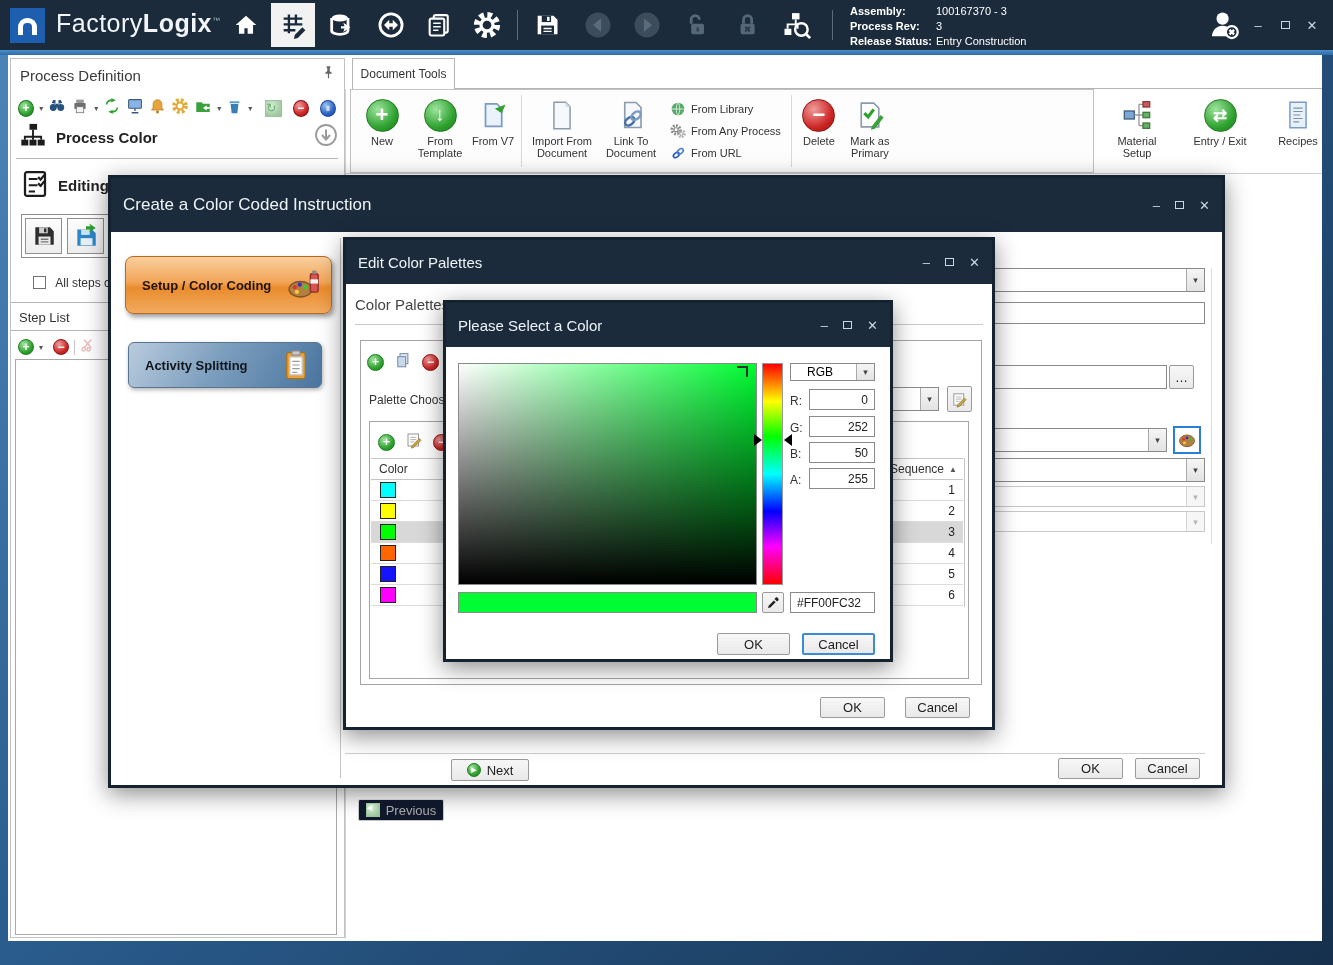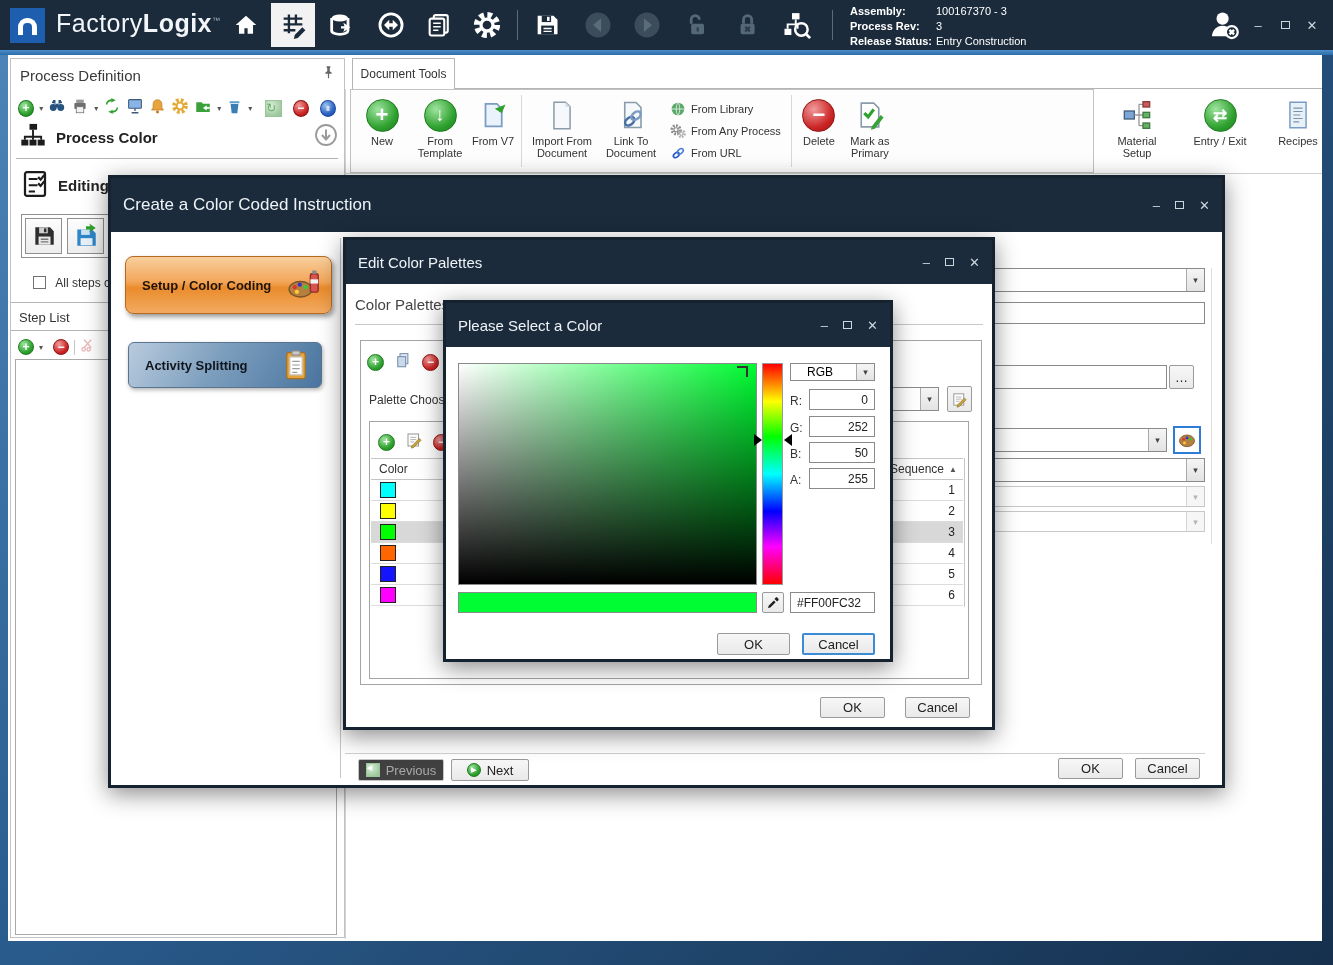--- a/index.html
+++ b/index.html
@@ -59,21 +59,21 @@
   #ribbon-right { position:absolute; left:1098px; top:38px; display:flex; gap:20px; }
   #ribbon-bottom-line { position:absolute; left:336px; top:118px; width:978px; height:1px; background:#d0d0d0; }
   #doc-left-border { position:absolute; left:337px; top:34px; width:1px; height:850px; background:#d5d5d5; }
 
   
   .dialog { position:absolute; background:#fff; border:3px solid #15222f; box-shadow:0 6px 22px rgba(0,0,0,.45); }
   .dlg-title { background:#1b2b3b; color:#eef3f7; display:flex; align-items:center; padding:0 12px; font-weight:300; }
   .dlg-ctrls { margin-left:auto; display:flex; align-items:center; gap:15px; }
   .dlg-body { position:relative; background:#fff; }
   .btn { background:linear-gradient(#f7f7f7,#e9e9e9); border:1px solid #9a9a9a; font-size:13px; color:#222; display:flex; align-items:center; justify-content:center; border-radius:2px; }
-  .btn.disabled { color:#a8a8a8; background:#404040; border-color:#c5c5c5; }
+  .btn.disabled { color:#a8a8a8; background:#0f172a; border-color:#c5c5c5;margin-top:40px; }
   .combo { position:absolute; background:#fff; border:1px solid #8a8a8a; display:flex; align-items:center; }
   .combo .chev { margin-left:auto; width:18px; align-self:stretch; background:linear-gradient(#f5f5f5,#e3e3e3); border-left:1px solid #aaa; display:flex; align-items:center; justify-content:center; font-size:9px; color:#444; }
   .combo.disabled { border-color:#c8c8c8; }
   .combo.disabled .chev { color:#b5b5b5; border-left-color:#d5d5d5; background:#f6f6f6; }
   .field { position:absolute; background:#fff; border:1px solid #8a8a8a; font-size:12px; color:#222; display:flex; align-items:center; }
   .field.num { justify-content:flex-end; padding-right:6px; }
 
   
   #btn-setup { position:absolute; left:14px; top:24px; width:207px; height:58px; border-radius:8px; border:1px solid #b66a1e;
     background:linear-gradient(#f8cf9d 0%,#f2a558 45%,#ea8c2c 55%,#f2aa60 100%); box-shadow:2px 3px 5px rgba(0,0,0,.4);

